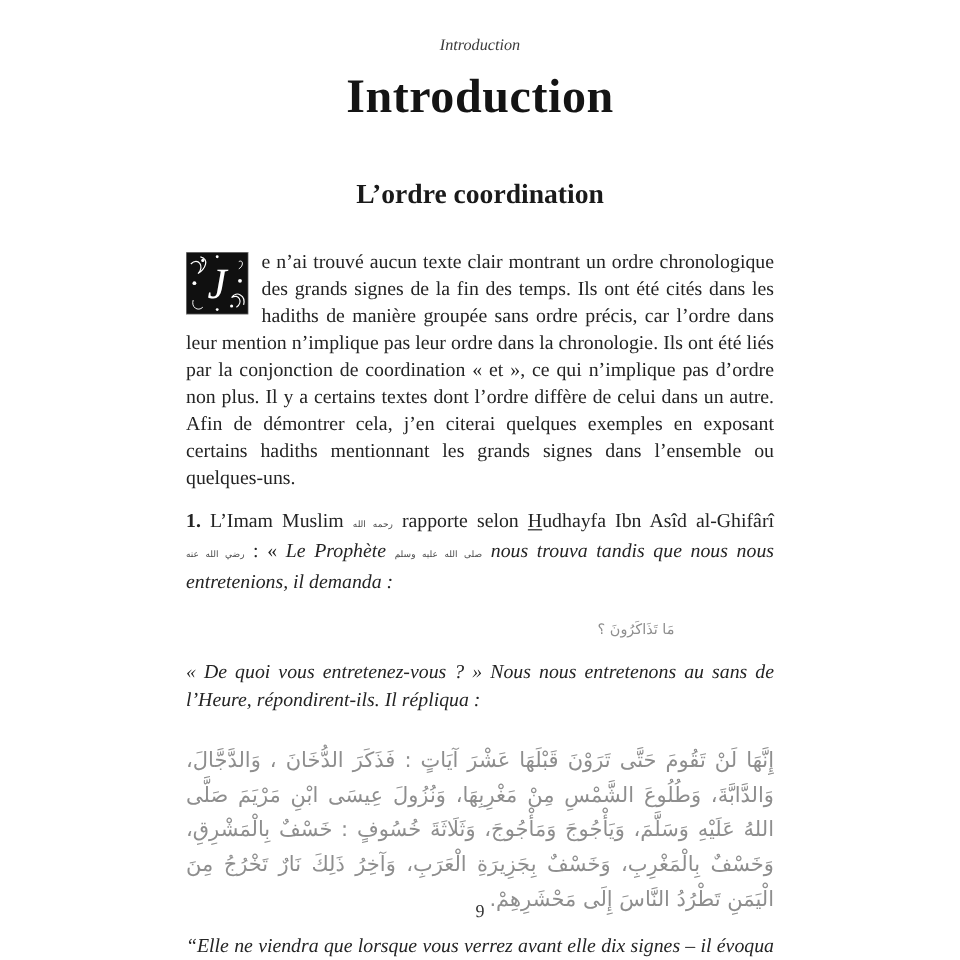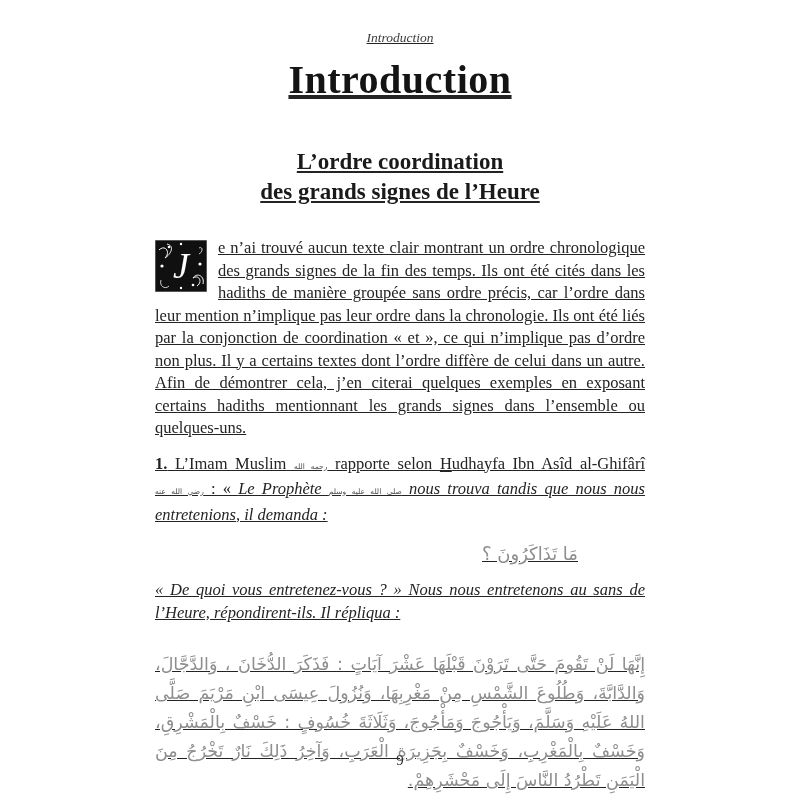--- a/index.html
+++ b/index.html
@@ -9,21 +9,20 @@
     width: 800px;
     height: 800px;
     overflow: hidden;
   }
   .page {
     position: relative;
     width: 800px;
     height: 756px;
     font-family: "Liberation Serif", "DejaVu Serif", serif;
     color: #232323;
-    text-decoration: underline;
   }
   .column {
     width: 490px;
     margin: 0 auto;
   }
   .running-header {
     padding-top: 30px;
     text-align: center;
     font-style: italic;
     font-size: 13.5px;
@@ -76,21 +75,21 @@
   .arabic {
     font-family: "DejaVu Sans", sans-serif;
     color: #8e8e8e;
     direction: rtl;
   }
   .arabic-question {
     position: relative;
     left: 130px;
     margin-top: 16px;
     text-align: center;
-    font-size: 18px;
+    font-size: 12px;
     line-height: 24px;
   }
   .french-question {
     margin-top: 13px;
     font-style: italic;
   }
   .arabic-block {
     margin-top: 26px;
     font-size: 17.5px;
     line-height: 29px;
@@ -115,21 +114,20 @@
 
 <div class="page">
   <div class="column">
 
     <div class="running-header">Introduction</div>
 
     <div class="page-title">Introduction</div>
 
     <div class="subtitle">
       <div>L’ordre coordination</div>
-      <div>des grands signes de l’Heure</div>
     </div>
 
     <div class="body-text intro-para">
       <span class="dropcap">
         <svg width="52" height="52" viewBox="0 0 52 52" xmlns="http://www.w3.org/2000/svg">
           <rect x="0" y="0" width="52" height="52" fill="#101010" stroke="#9a9a9a" stroke-width="1"></rect>
           <path d="M4,10 C10,4 16,12 10,18 C16,14 20,6 12,4" fill="none" stroke="#ffffff" stroke-width="1"></path>
           <path d="M42,46 C48,42 44,34 38,38 C42,32 50,36 48,44" fill="none" stroke="#ffffff" stroke-width="1"></path>
           <path d="M6,40 C4,46 10,50 14,46" fill="none" stroke="#ffffff" stroke-width="0.8"></path>
           <path d="M44,8 C48,6 48,12 44,14" fill="none" stroke="#ffffff" stroke-width="0.8"></path>

